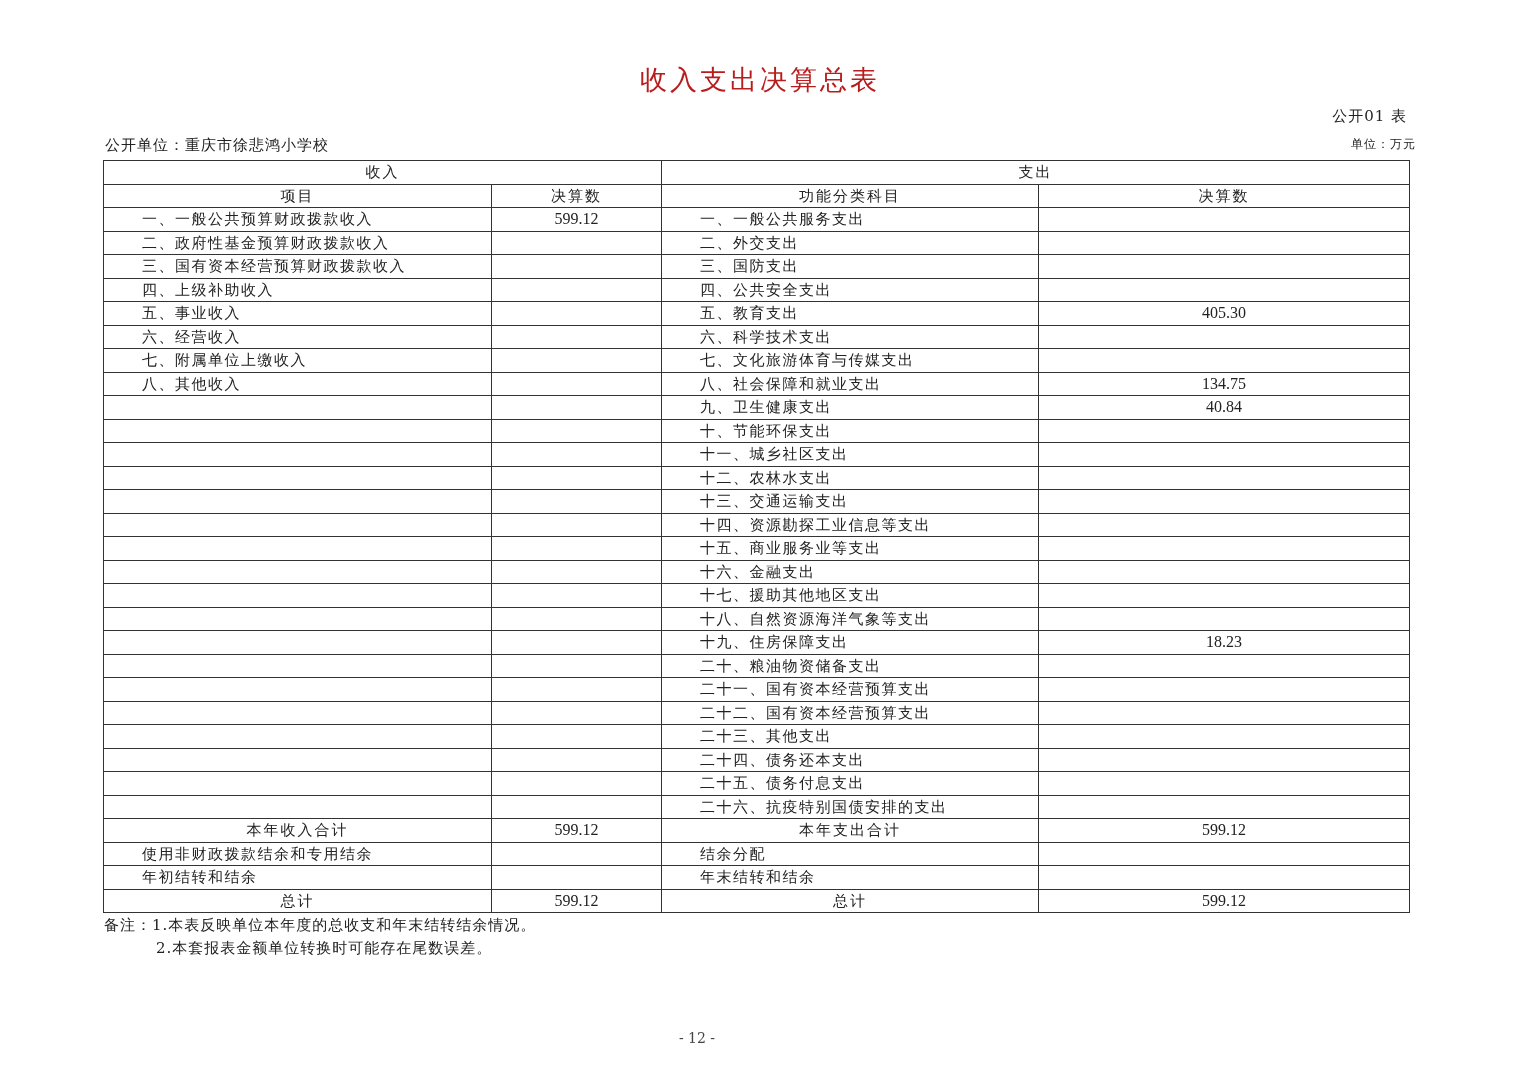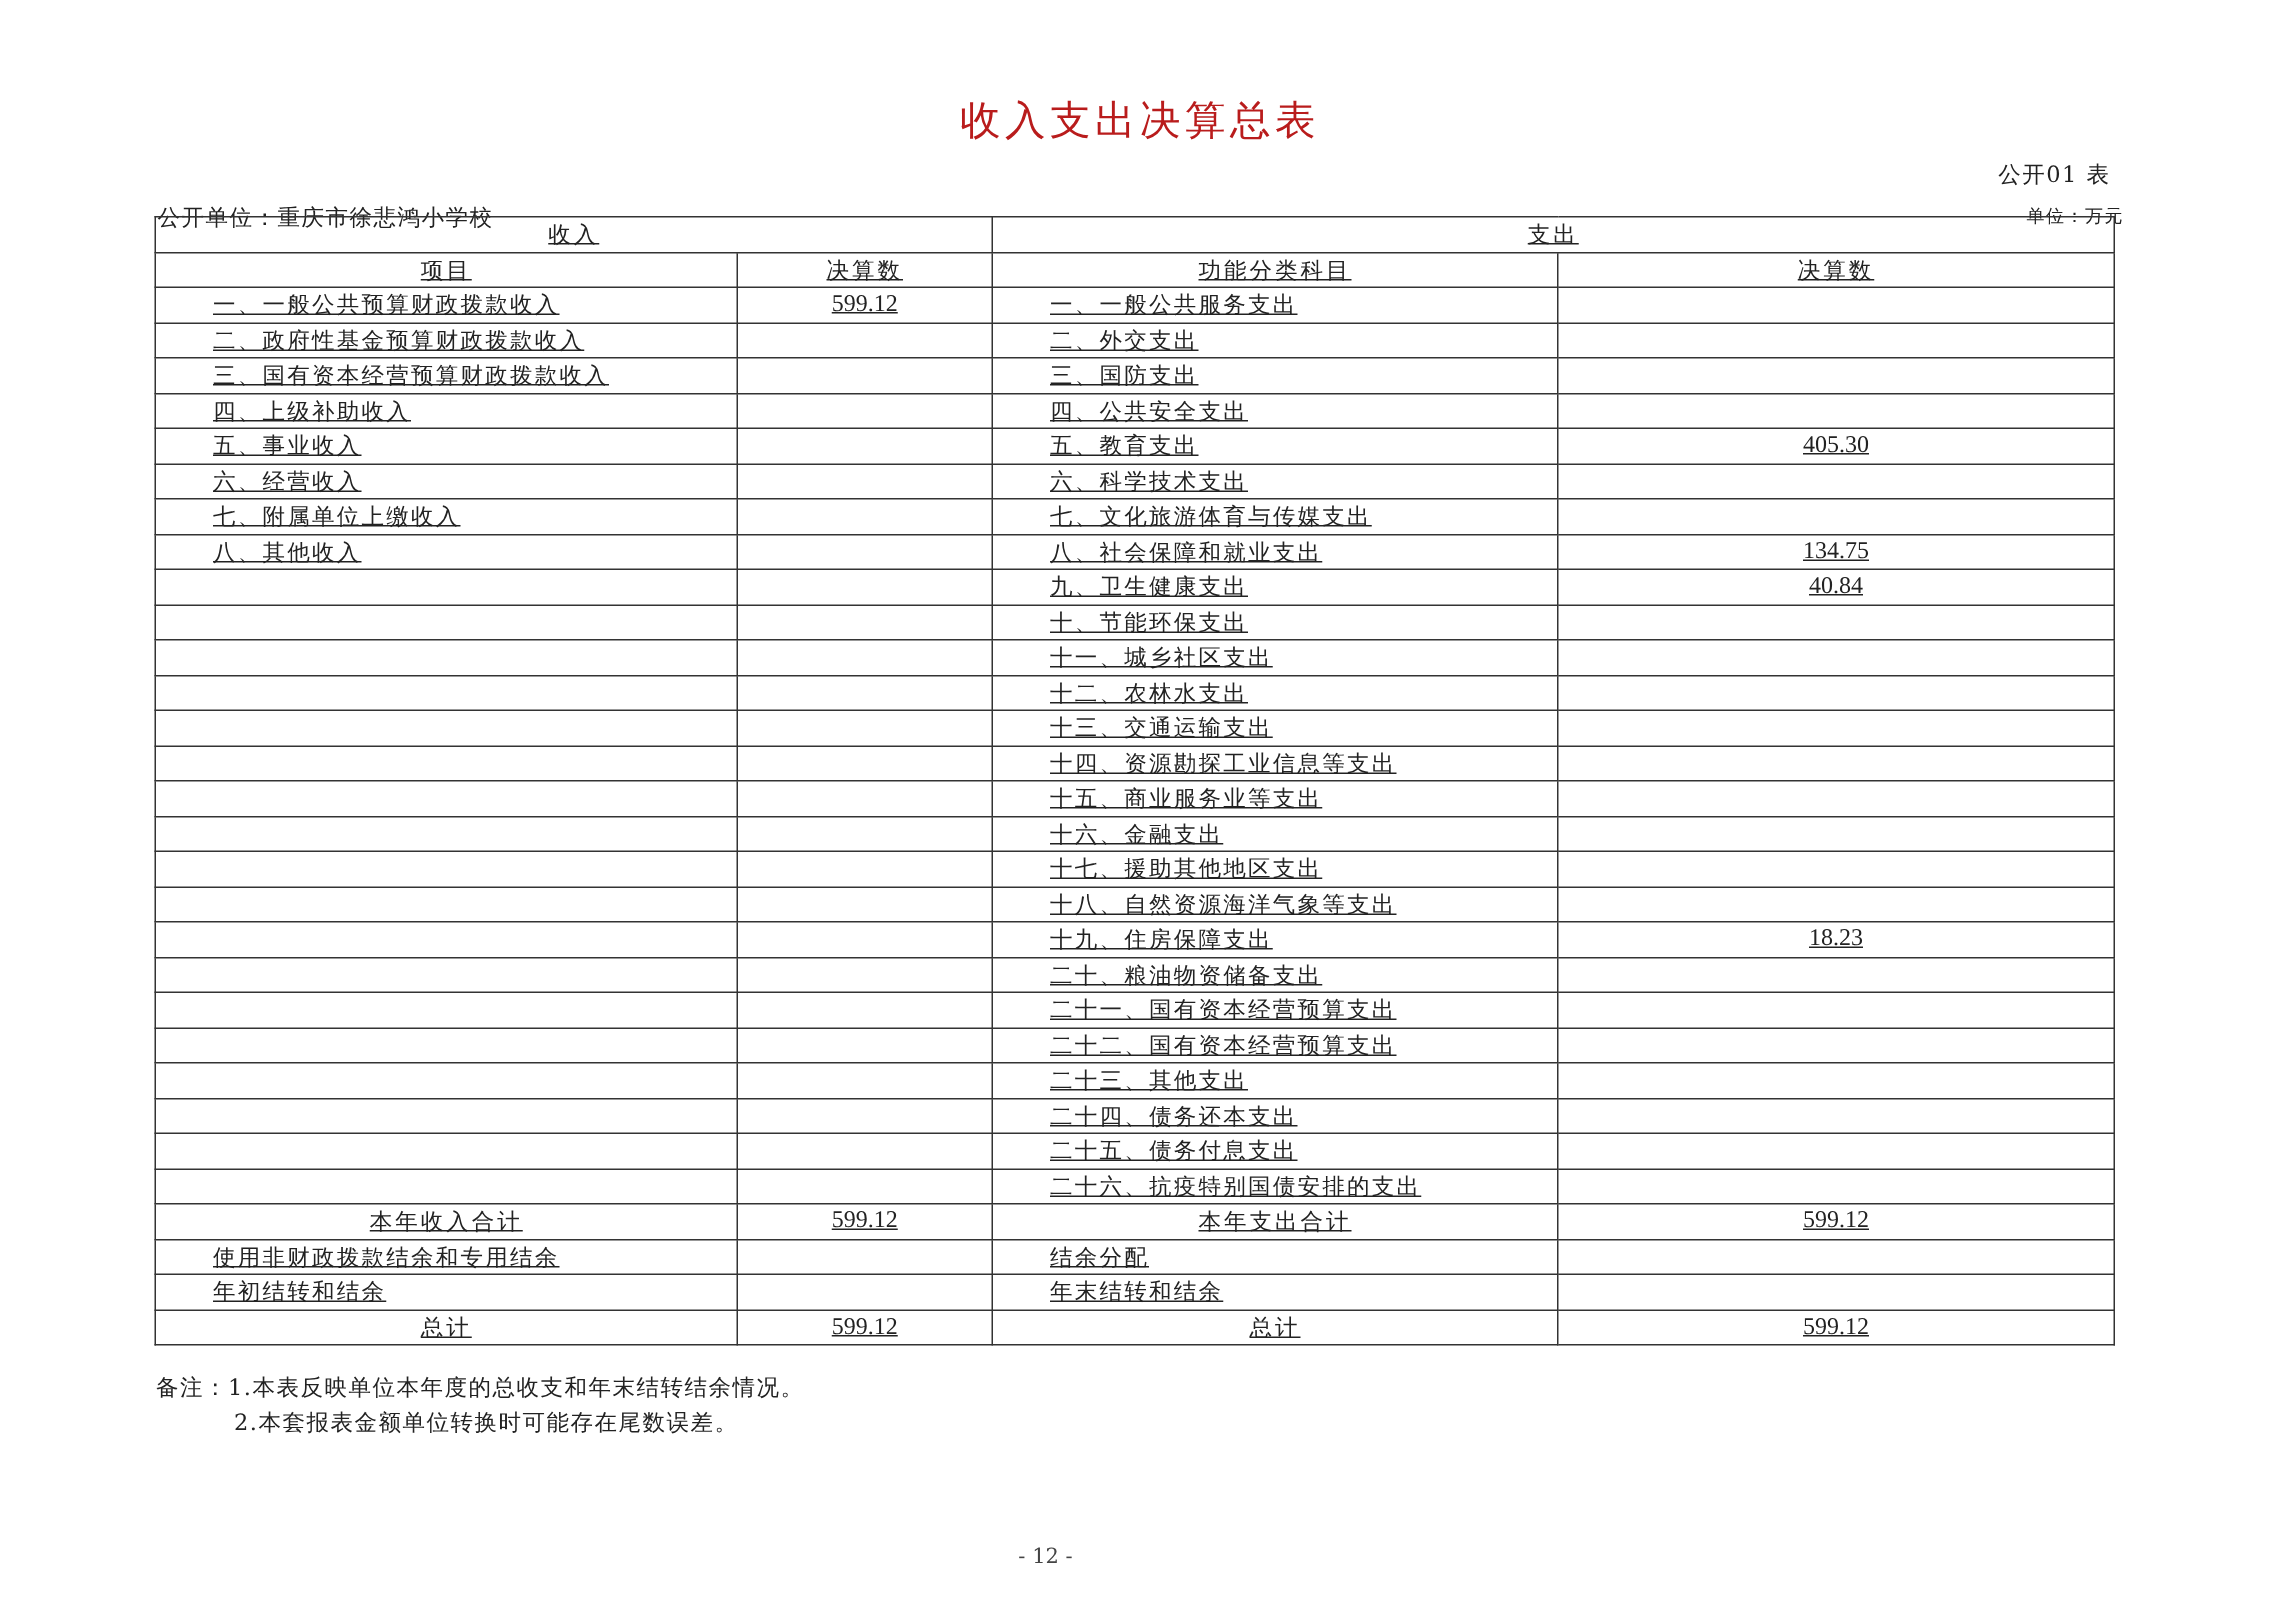--- a/index.html
+++ b/index.html
@@ -3,22 +3,22 @@
 <meta charset="utf-8">
 <style>
   html, body { margin:0; padding:0; background:#ffffff; }
   body { width:1520px; height:1074px; position:relative; overflow:hidden;
          font-family:"DejaVu Serif","Liberation Serif",serif; color:#222; }
   .title { position:absolute; left:0; width:1520px; top:62px; text-align:center;
            font-size:27px; letter-spacing:3px; color:#b91c1c; }
   .form-no { position:absolute; right:113px; top:107px; font-size:15px; letter-spacing:1px; }
   .unit-left { position:absolute; left:105px; top:136px; font-size:15px; letter-spacing:1px; }
   .unit-right { position:absolute; right:104px; top:136px; font-size:12px; letter-spacing:1px;text-align:right; }
-  table.main { position:absolute; left:103px; top:144px; width:1306px;
-               border-collapse:collapse; table-layout:fixed; font-size:15px;text-decoration:underline; }
+  table.main { position:absolute; left:103px; top:160px; width:1306px;
+               border-collapse:collapse; table-layout:fixed; font-size:15px; }
   table.main td { border:1px solid #333; height:22.5px; padding:0; line-height:22px;
                   white-space:nowrap; overflow:hidden; }
   .c { text-align:center; letter-spacing:2px; }
   .l { padding-left:38px !important; letter-spacing:1.5px;margin-top:27px; }
   .l2 { padding-left:38px !important; letter-spacing:1.5px; }
   .num { text-align:center; font-family:"Liberation Serif","DejaVu Serif",serif; font-size:16px; padding-right:0 !important; }
   .notes { position:absolute; left:104px; top:914px; font-size:15px; line-height:23px; letter-spacing:1px; }
   .notes .n2 { padding-left:52px; }
   .page-no { position:absolute; left:0; width:1394px; top:1030px; text-align:center; font-size:14px; color:#444; }
 </style>

